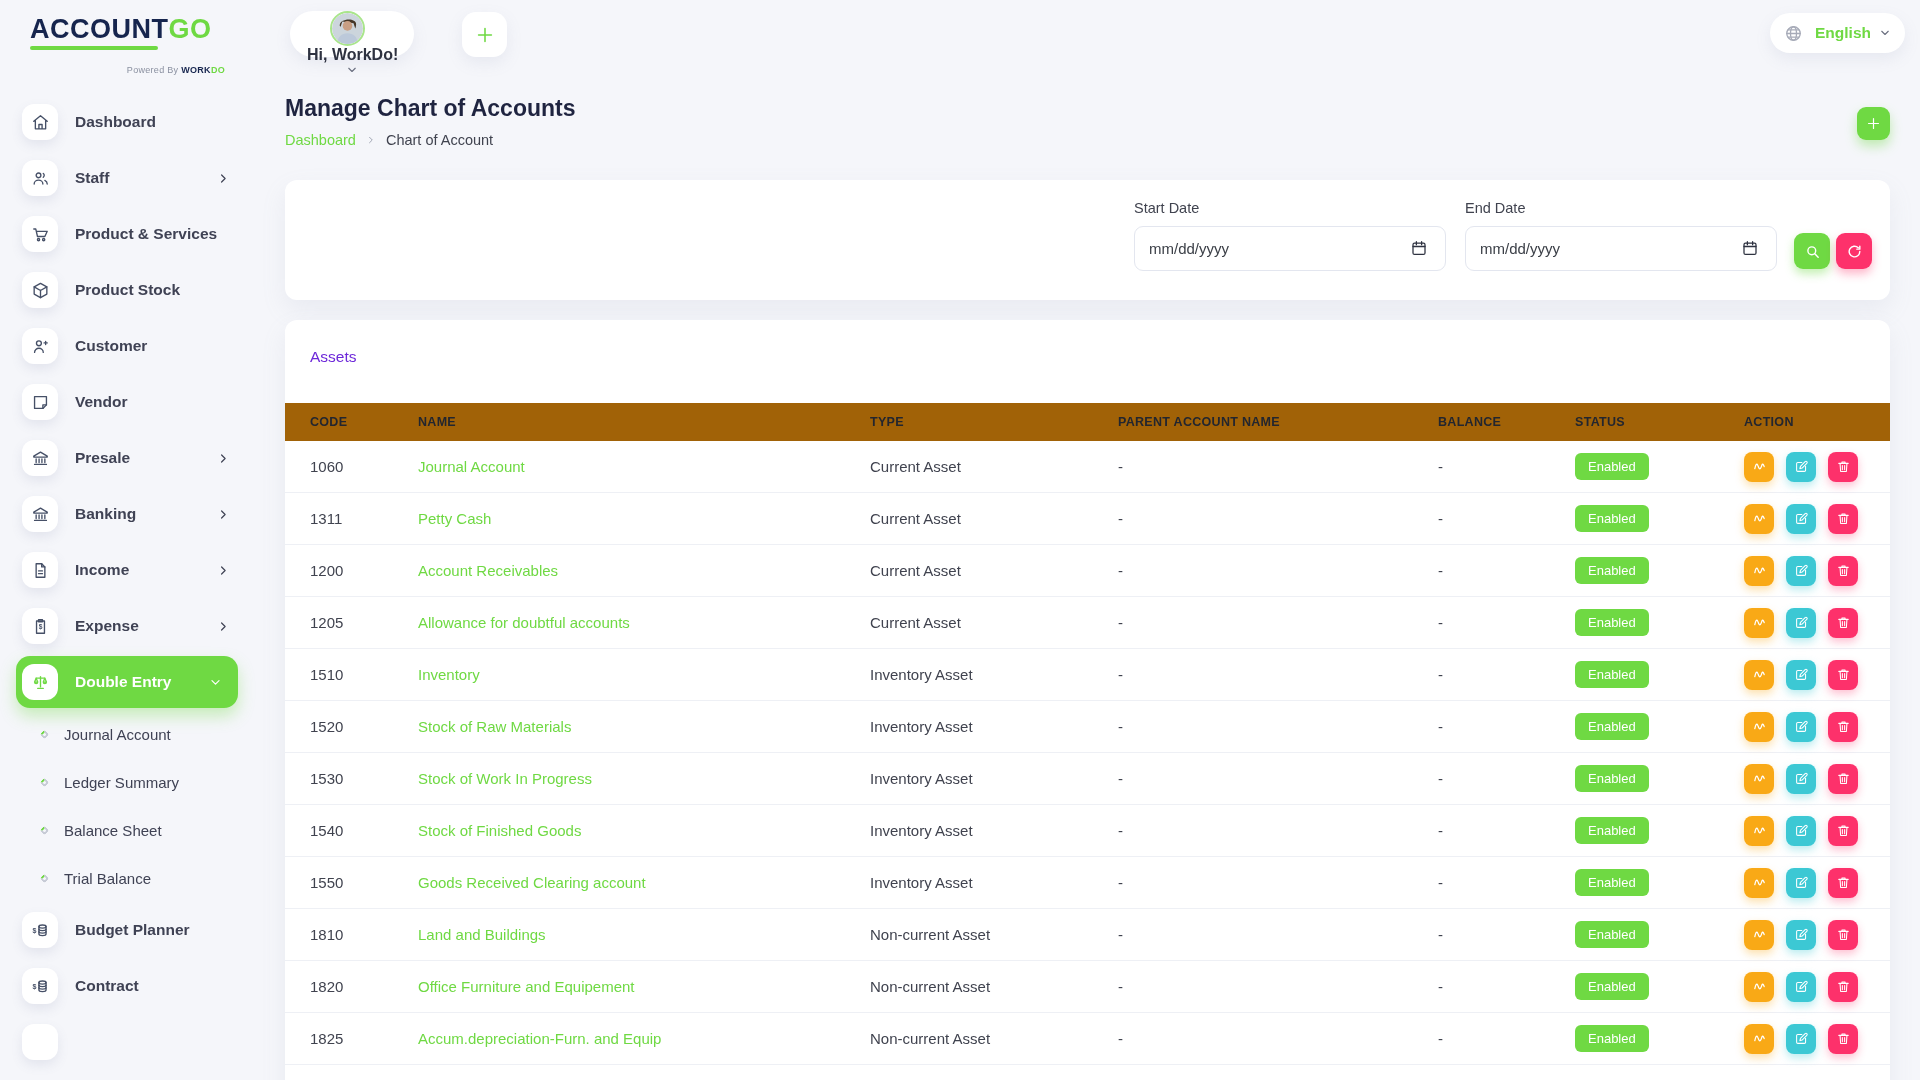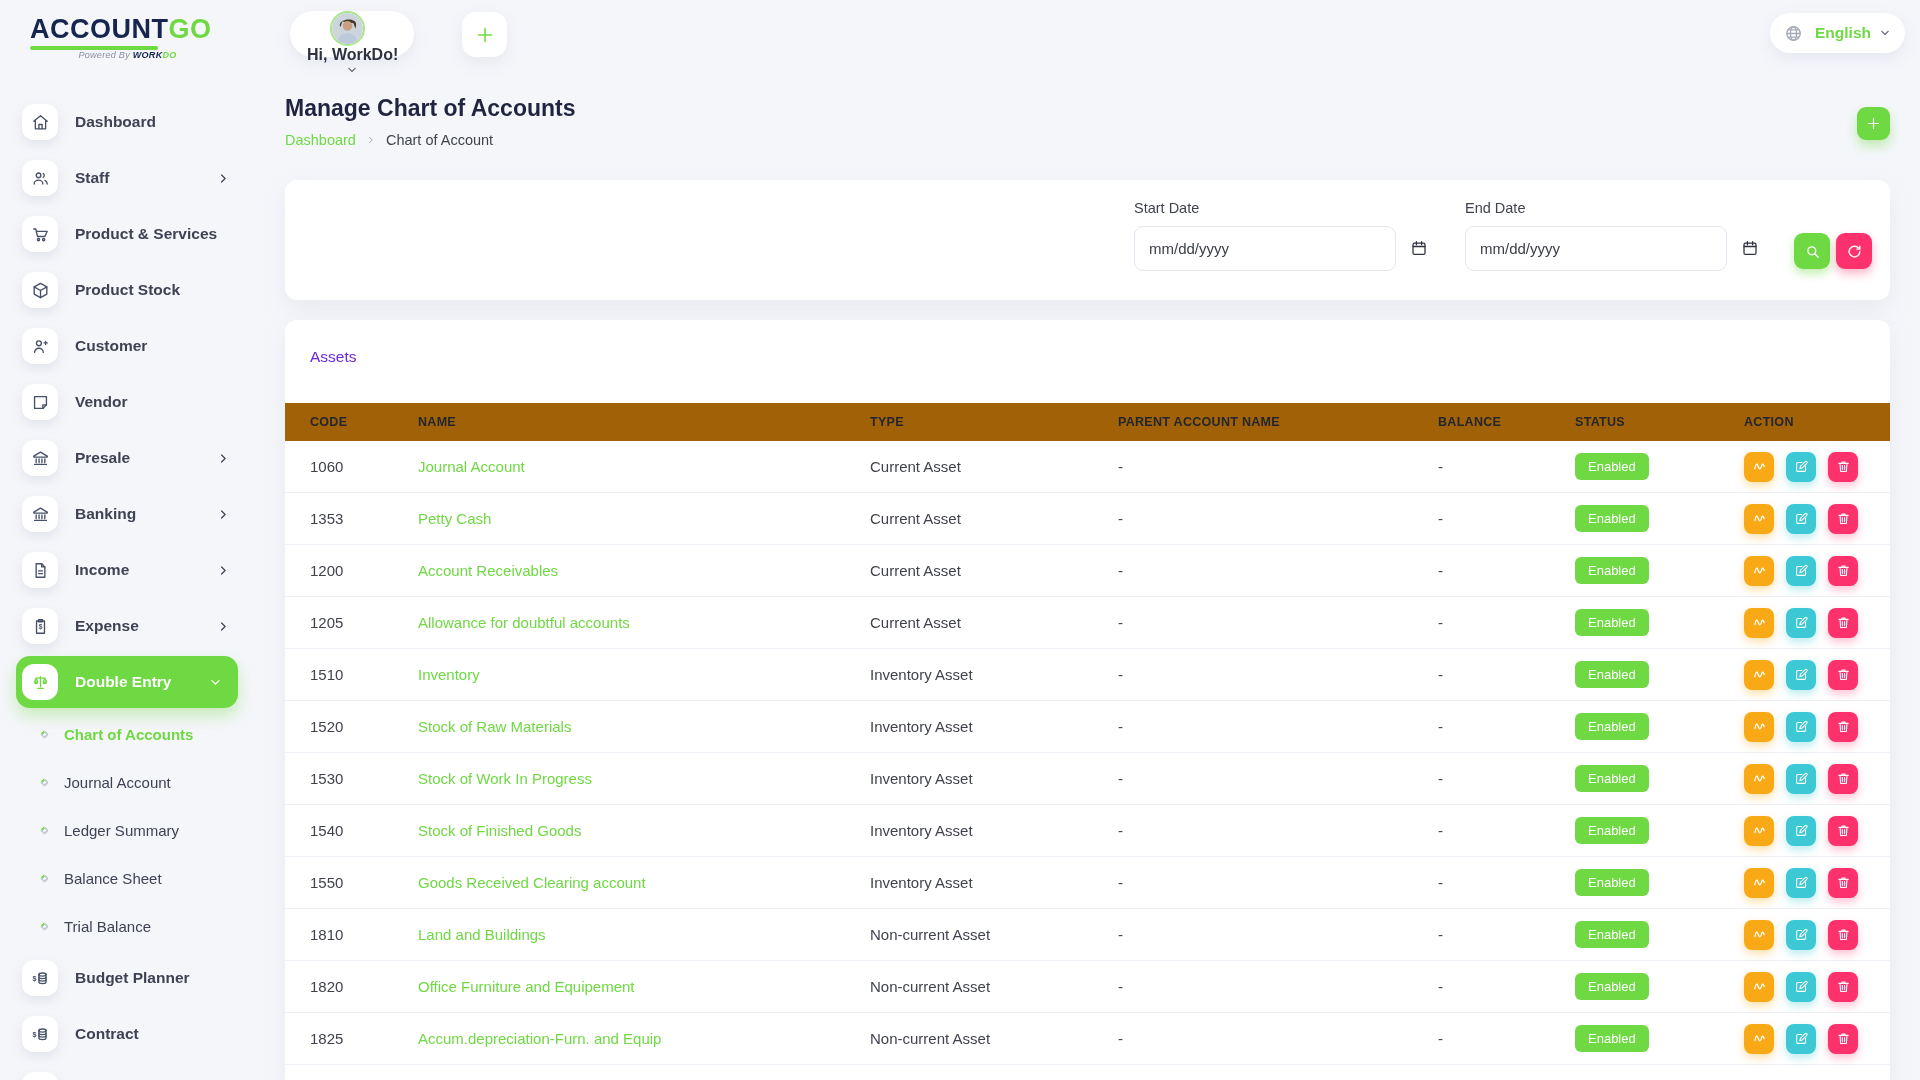--- a/index.html
+++ b/index.html
@@ -9,21 +9,21 @@
     background:#f5f6fa; color:#40434f; position:relative;
   }
   svg { display:block; }
 
   
   .sidebar { position:absolute; left:0; top:0; width:260px; height:1080px; }
   .logo { position:absolute; left:30px; top:16px; width:195px; }
   .logo-text { font-size:27px; font-weight:800; letter-spacing:.5px; color:#16254e; line-height:1; }
   .logo-text .go { color:#6fd943; }
   .logo-bar { width:128px; height:4px; border-radius:2px; background:#6fd943; margin-top:3px; }
-  .logo-tag { font-size:9px; color:#8a90a0; text-align:center; margin-top:0; letter-spacing:.3px;font-style:italic; }
+  .logo-tag { font-size:9px; color:#8a90a0; text-align:right; margin-top:15px; letter-spacing:.3px; }
   .logo-tag b { color:#16254e; font-weight:800; }
   .logo-tag b .do { color:#6fd943; }
 
   .side-nav { position:absolute; left:0; top:94px; width:260px; display:flex; flex-direction:column; }
   .side-item { position:relative; height:56px; display:flex; align-items:center; padding-left:22px; cursor:pointer; }
   .tile {
     width:36px; height:36px; border-radius:12px; background:#ffffff;
     box-shadow:0 5px 12px rgba(95,110,150,.12);
     display:flex; align-items:center; justify-content:center; color:#465067; flex:0 0 auto;
   }
@@ -81,21 +81,21 @@
   .add-btn svg { width:17px; height:17px; }
 
   .card { position:absolute; left:25px; width:1605px; background:#fff; border-radius:12px;
     box-shadow:0 10px 24px rgba(150,160,185,.12); }
   .filter-card { top:180px; height:120px; }
 
   .f-group { position:absolute; top:20px; }
   .f-group.start { left:849px; } .f-group.end { left:1180px; }
   .f-label { font-size:14.5px; color:#40434f; }
   .f-input-wrap { position:relative; margin-top:10px; width:306px; }
-  .f-input { width:262px; height:45px; border:1px solid #e3e6ef; border-radius:9px; padding:0 40px 0 14px;
+  .f-input { width:312px; height:45px; border:1px solid #e3e6ef; border-radius:9px; padding:0 40px 0 14px;
     font-size:15px; color:#3c4048; font-family:inherit; background:#fff; outline:none; }
   .f-input::placeholder { color:#3c4048; opacity:1; }
   .cal-icon { position:absolute; right:12px; top:13px; color:#2e3240; pointer-events:none; }
   .cal-icon svg { width:18px; height:18px; }
   .icon-btn { position:absolute; top:53px; width:36px; height:36px; border-radius:9px; border:none; color:#fff;
     display:flex; align-items:center; justify-content:center; cursor:pointer; }
   .icon-btn svg { width:17px; height:17px; }
   .search-btn { left:1509px; background:#6fd943; box-shadow:0 5px 10px rgba(111,217,67,.4); }
   .reset-btn  { left:1551px; background:#fd316b; box-shadow:0 5px 10px rgba(253,49,107,.35); }
 
@@ -251,24 +251,20 @@
             <path d="M12 4.5v13M6.5 6.5h11M8.5 19.5h7"></path>
             <path d="M6.5 6.5 4.5 11.5h4zM4.5 11.5a2 2 0 0 0 4 0M17.5 6.5l-2 5h4zM15.5 11.5a2 2 0 0 0 4 0"></path>
           </svg>
         </span>
         <span class="side-label">Double Entry</span>
         <span class="side-chevron">
           <svg viewBox="0 0 24 24" fill="none" stroke="currentColor" stroke-width="2.2" stroke-linecap="round" stroke-linejoin="round">
             <path d="M5.5 8.5 12 15l6.5-6.5"></path>
           </svg>
         </span>
-      </div>
-      <div class="sub-item active">
-        <span class="bullet"></span>
-        <span class="sub-label">Chart of Accounts</span>
       </div>
       <div class="sub-item">
         <span class="bullet"></span>
         <span class="sub-label">Journal Account</span>
       </div>
       <div class="sub-item">
         <span class="bullet"></span>
         <span class="sub-label">Ledger Summary</span>
       </div>
       <div class="sub-item">
@@ -457,21 +453,21 @@
               <span>
                 <svg viewBox="0 0 24 24" fill="none" stroke="currentColor" stroke-width="1.7" stroke-linecap="round" stroke-linejoin="round">
                   <path d="M4.5 7h15M9.5 7V4.8h5V7M6.5 7l.9 13h9.2l.9-13"></path>
                   <path d="M10.2 10.5v6.5M13.8 10.5v6.5"></path>
                 </svg>
               </span>
             </button>
           </span>
         </div>
         <div class="t-grid t-row">
-          <span class="cell">1353</span>
+          <span class="cell">1311</span>
           <span class="name-link">Petty Cash</span>
           <span class="cell">Current Asset</span>
           <span class="cell">-</span>
           <span class="cell">-</span>
           <span><span class="badge">Enabled</span></span>
           <span class="actions">
             <button class="act orange">
               <span>
                 <svg viewBox="0 0 24 24" fill="none" stroke="currentColor" stroke-width="2" stroke-linecap="round" stroke-linejoin="round">
                   <path d="M4.5 15.5C6 8 7.5 6.5 9 9.5s2.5 8 4.5 5.5 2.5-8 4-6.5 1.3 2.8 2 3.5"></path>

